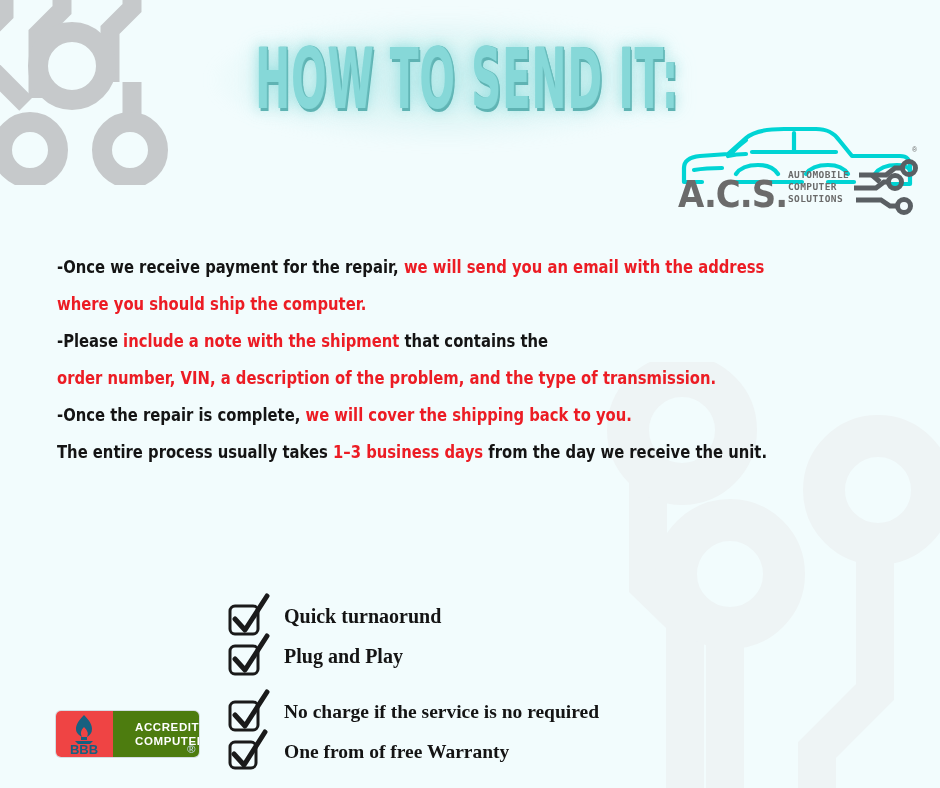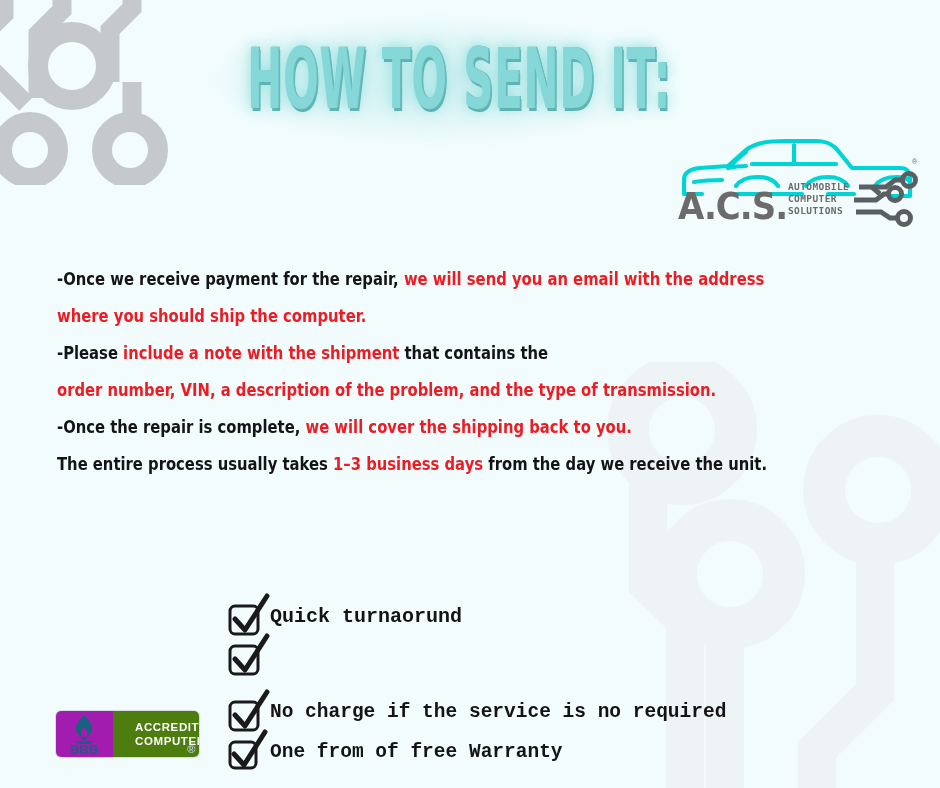--- a/index.html
+++ b/index.html
@@ -29,21 +29,21 @@
     left: 585px;
     top: 362px;
     width: 380px;
     height: 430px;
     pointer-events: none;
   }
 
   
   .title-wrap {
     position: absolute;
-    left: 0;
+    left: 8px;
     top: 46px;
     width: 830px;
     text-align: center;
     pointer-events: none;
     padding-left: 44px;
   }
   .title-glow {
     position: absolute;
     left: 50%;
     top: 50%;
@@ -71,31 +71,31 @@
        2px 0 0 #68bcbc,
        3px 2px 0 #5fb3b3,
        0 0 14px rgba(150,222,222,0.95),
        0 0 26px rgba(175,232,232,0.75);
   }
 
   
   .logo {
     position: absolute;
     left: 676px;
-    top: 134px;
+    top: 122px;
     width: 244px;
     height: 96px;
   }
   .logo svg { display: block; }
 
   
   .body-copy {
     position: absolute;
     left: 57px;
-    top: 268px;
+    top: 256px;
     width: 810px;
   }
   .body-line {
     font-family: "DejaVu Sans", sans-serif;
     font-weight: bold;
     font-size: 18.5px;
     color: #141414;
     transform: scaleX(0.80);
     transform-origin: left center;
     white-space: nowrap;
@@ -125,46 +125,46 @@
     height: 40px;
     flex: 0 0 42px;
     position: relative;
   }
   .check-row .cbox svg {
     position: absolute;
     left: 0;
     top: -4px;
   }
   .check-label {
-    font-family: Liberation Mono, monospace;
+    font-family: Liberation Serif, serif;
     font-weight: bold;
     font-size: 20px;
     color: #141414;
     white-space: nowrap;
-    margin-left: 2px;
+    margin-left: 16px;
   }
   .r3 .check-label, .r4 .check-label { font-size: 19.5px; }
 
   
   .bbb {
     position: absolute;
     left: 56px;
     top: 711px;
     width: 143px;
     height: 46px;
     border-radius: 5px;
     overflow: hidden;
     display: flex;
     background: #ffffff;
     box-shadow: 0 0 0 1px #d4dde2;
   }
   .bbb-left {
     width: 57px;
     flex: 0 0 57px;
-    background: #a21caf;
+    background: #ef4444;
     position: relative;
   }
   .bbb-right {
     flex: 1;
     background: #4d7c0f;
     color: #ffffff;
     display: flex;
     flex-direction: column;
     justify-content: center;
     padding-left: 22px;
@@ -294,20 +294,21 @@
     <div class="check-label">Quick turnaorund</div>
   </div>
 
   <div class="check-row r2">
     <div class="cbox">
       <svg width="46" height="46" viewBox="0 0 46 46" fill="none">
         <rect x="4" y="14" width="28" height="28" rx="5" stroke="#1a1a1a" stroke-width="3" fill="none"></rect>
         <path d="M 9 27 L 19 38 L 41 4" stroke="#1a1a1a" stroke-width="5" fill="none" stroke-linecap="round" stroke-linejoin="round"></path>
       </svg>
     </div>
+    <div class="check-label">Plug and Play</div>
   </div>
 
   <div class="check-row r3" style="margin-top:16px;justify-content:space-between;">
     <div class="cbox">
       <svg width="46" height="46" viewBox="0 0 46 46" fill="none">
         <rect x="4" y="14" width="28" height="28" rx="5" stroke="#1a1a1a" stroke-width="3" fill="none"></rect>
         <path d="M 9 27 L 19 38 L 41 4" stroke="#1a1a1a" stroke-width="5" fill="none" stroke-linecap="round" stroke-linejoin="round"></path>
       </svg>
     </div>
     <div class="check-label">No charge if the service is no required</div>

